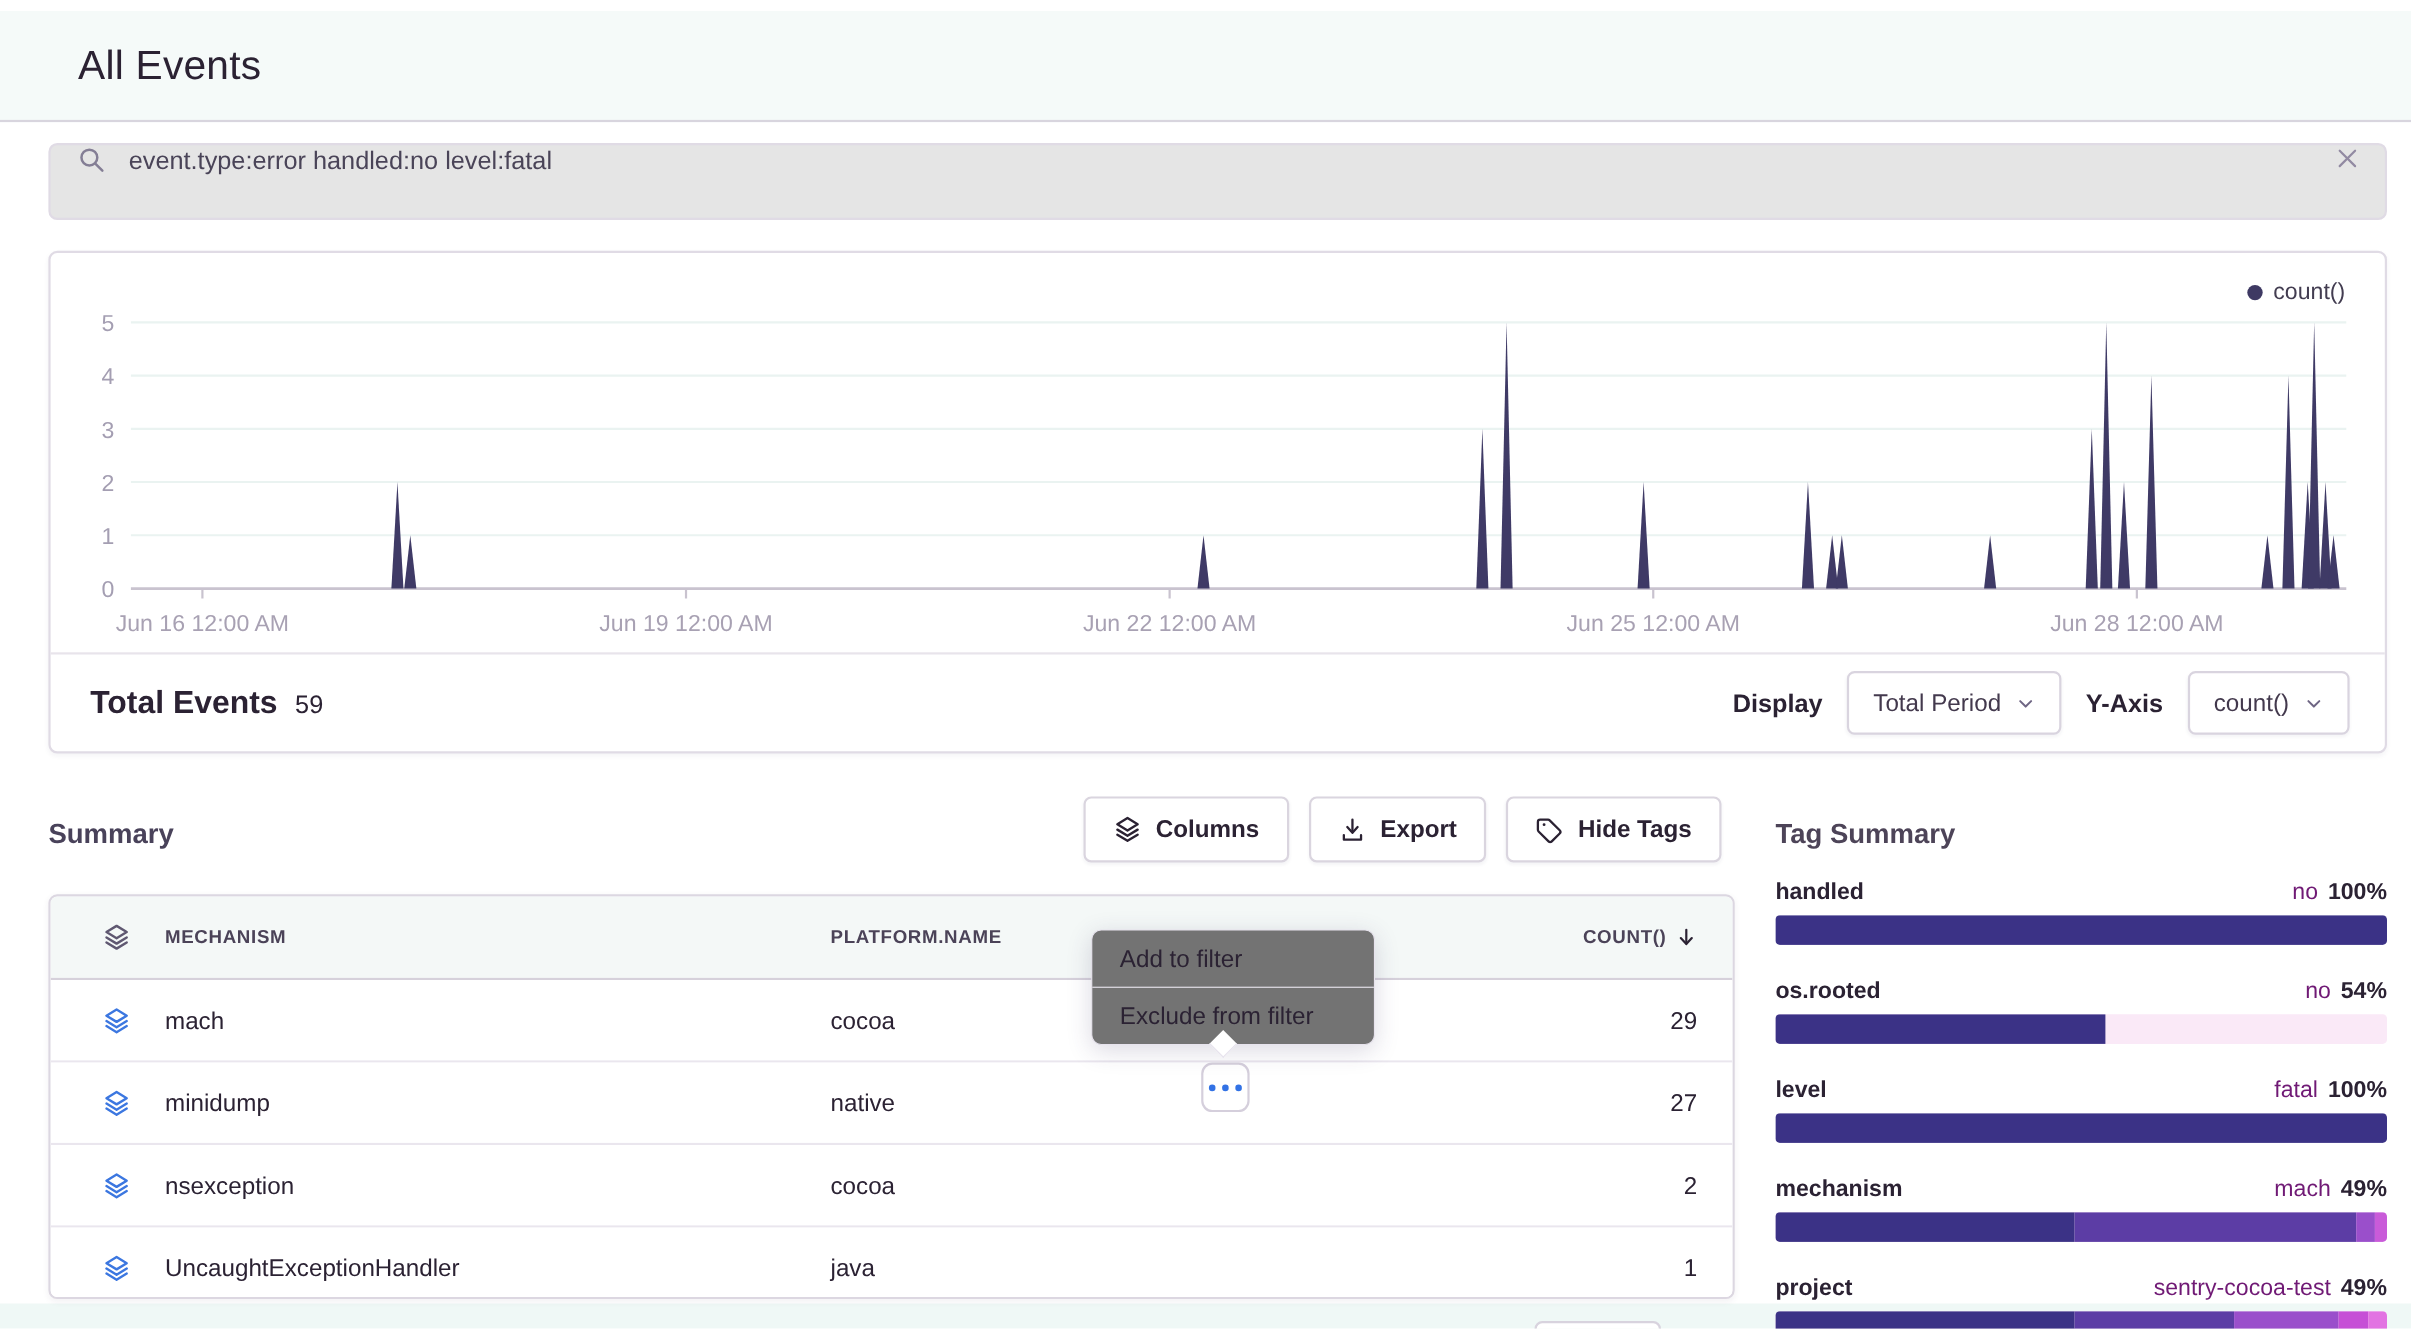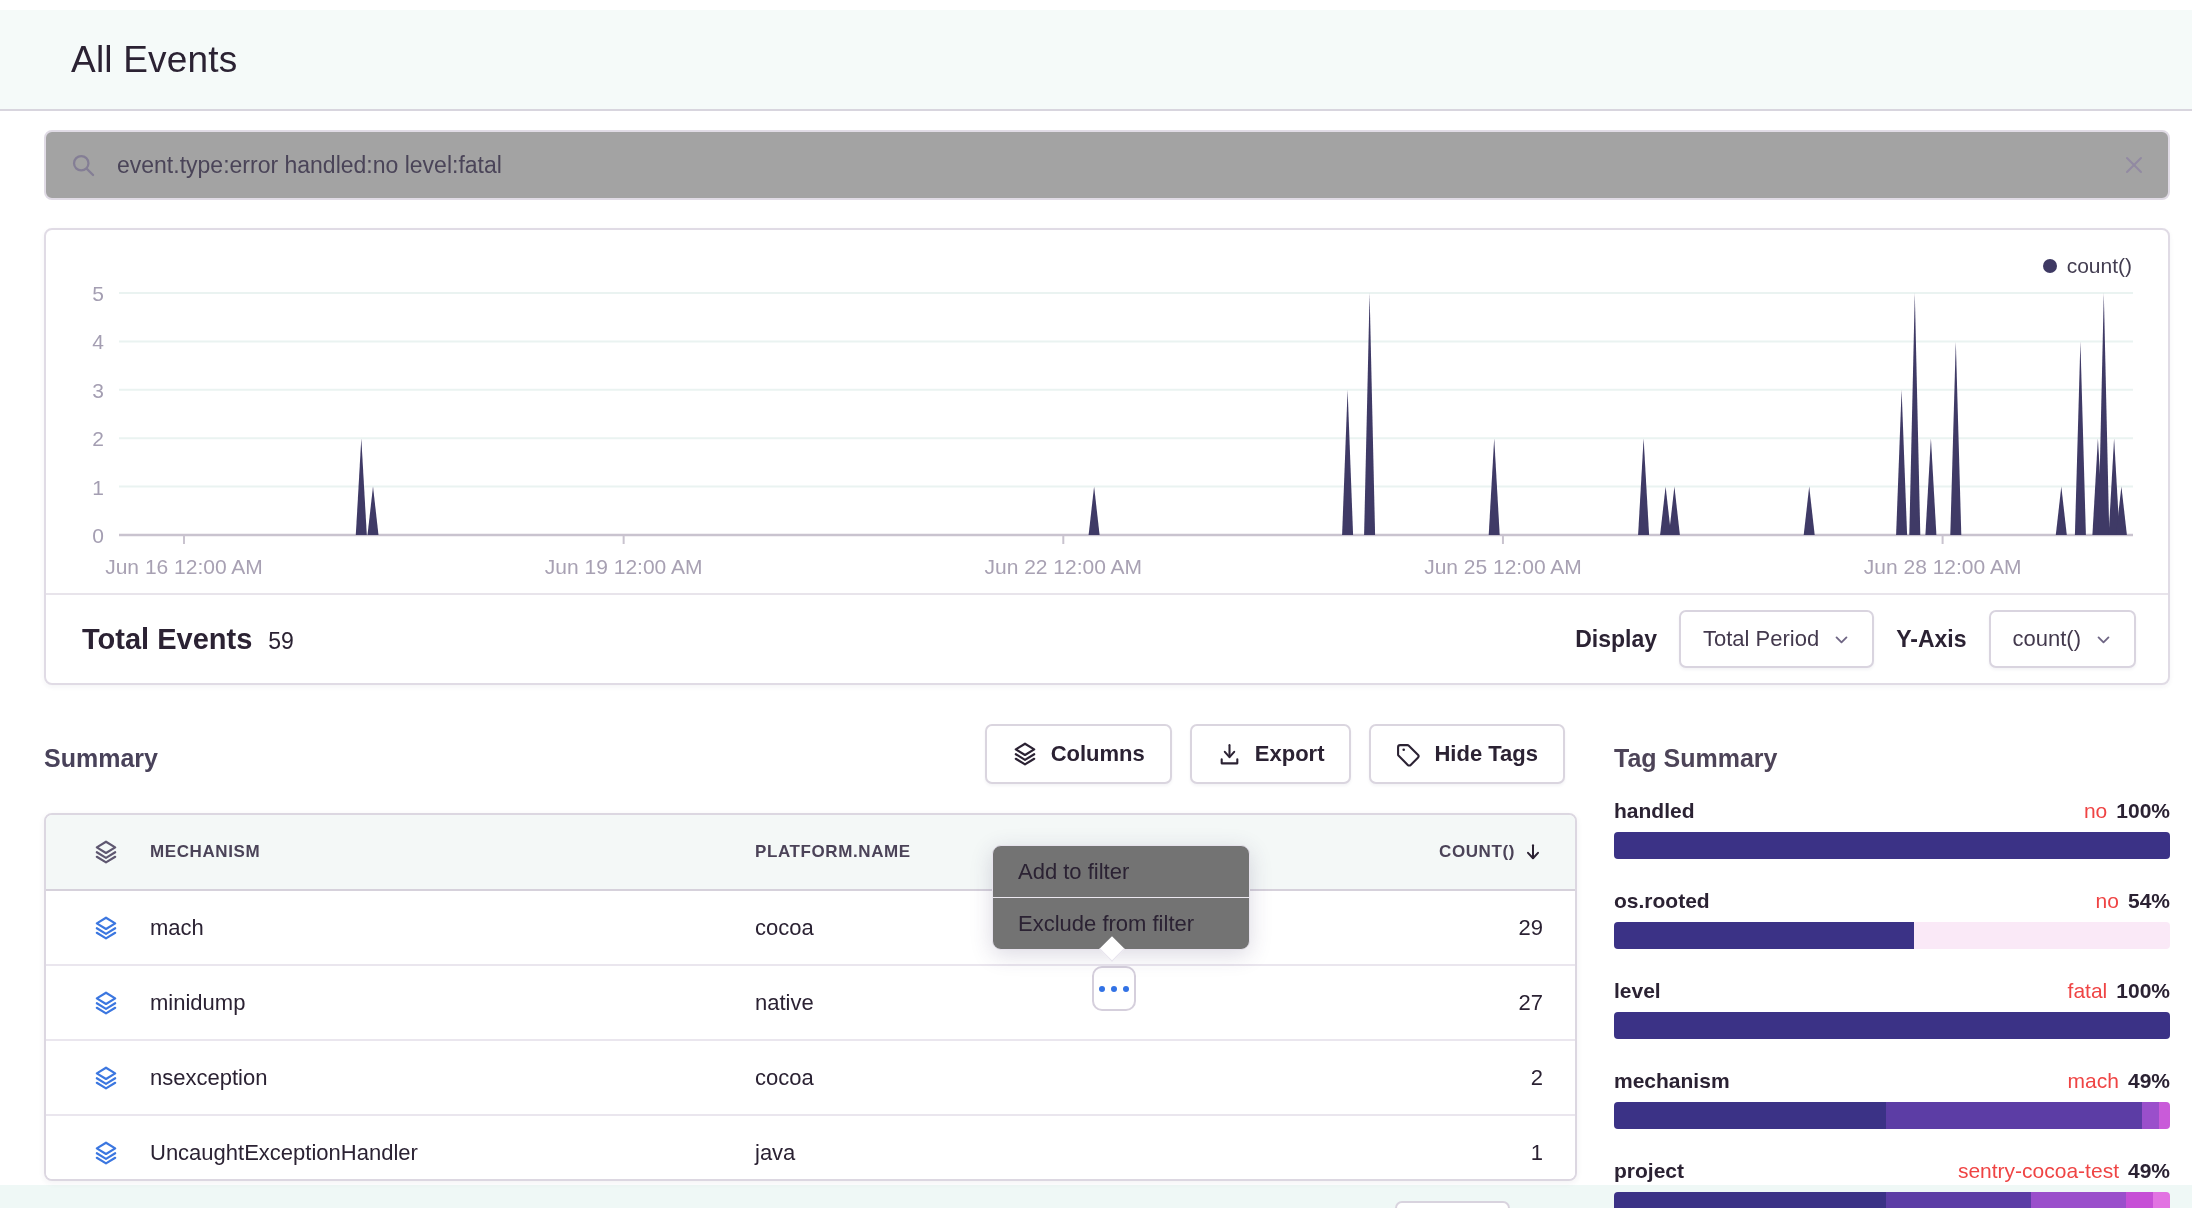--- a/index.html
+++ b/index.html
@@ -7,22 +7,22 @@
         font-family:"Liberation Sans",sans-serif;color:#2B2233;background:#ffffff;}
 
   
   .top-band{position:absolute;left:0;top:10px;width:2192px;height:99px;
             background:#F5FAF9;border-bottom:2px solid #D8D5DE;
             display:flex;align-items:center;padding-left:24px;}
   .page-title{font-size:37px;font-weight:500;color:#2B2233;margin:0 0 0 47px;letter-spacing:.2px;}
 
   
   .search-bar{position:absolute;left:44px;top:130px;width:2126px;height:70px;
-              background:#a3a3a3;border:2px solid #E0DBE5;border-radius:8px;
-              display:flex;align-items:center;box-sizing:border-box;}
+              background:#e5e5e5;border:2px solid #E0DBE5;border-radius:8px;
+              display:flex;align-items:flex-start;box-sizing:border-box;}
   .search-bar svg.mag{margin:0 18px 0 24px;flex:0 0 auto;}
   .search-input{flex:1;border:none;outline:none;background:transparent;
                 font-family:"Liberation Sans",sans-serif;font-size:23px;color:#4A4458;}
   .clear-x{margin-right:22px;cursor:pointer;flex:0 0 auto;}
 
   
   .chart-panel{position:absolute;left:44px;top:228px;width:2126px;height:457px;
                background:#fff;border:2px solid #E0DBE5;border-radius:8px;box-sizing:border-box;
                box-shadow:0 2px 5px rgba(45,35,70,.05);}
   .legend{position:absolute;top:24px;right:36px;display:flex;align-items:center;gap:10px;z-index:2;}
@@ -79,21 +79,21 @@
   .popup-item{height:51px;display:flex;align-items:center;padding-left:25px;
               font-size:22px;color:#2B2233;cursor:pointer;}
   .popup-item + .popup-item{border-top:1px solid #ECE8F0;}
 
   
   .tag-summary{position:absolute;left:1614px;top:744px;width:556px;z-index:2;}
   .tag-heading{margin:0 0 26px 0;font-size:25px;font-weight:700;color:#4D4458;}
   .tag-group{margin-bottom:30px;}
   .tag-label-row{display:flex;justify-content:space-between;align-items:baseline;margin-bottom:9px;}
   .tag-name{font-size:21px;font-weight:700;color:#2B2233;text-align:right;}
-  .tag-topvalue{font-size:21px;color:#ef4444;}
+  .tag-topvalue{font-size:21px;color:#701a75;}
   .tag-pct{font-size:21px;font-weight:700;color:#2B2233;margin-left:9px;}
   .tag-bar{height:27px;border-radius:4px;overflow:hidden;display:flex;background:#FAE9F7;cursor:pointer;}
   .tag-seg{height:100%;}
 
   
   .bottom-strip{position:absolute;left:0;top:1185px;width:2192px;height:23px;background:#EFF8F6;z-index:1;}
   .pagination-sliver{position:absolute;left:1395px;top:1201px;width:115px;height:40px;
                      background:#fff;border:2px solid #D8D3DE;border-radius:7px;z-index:2;box-sizing:border-box;}
 </style>
 </head>

